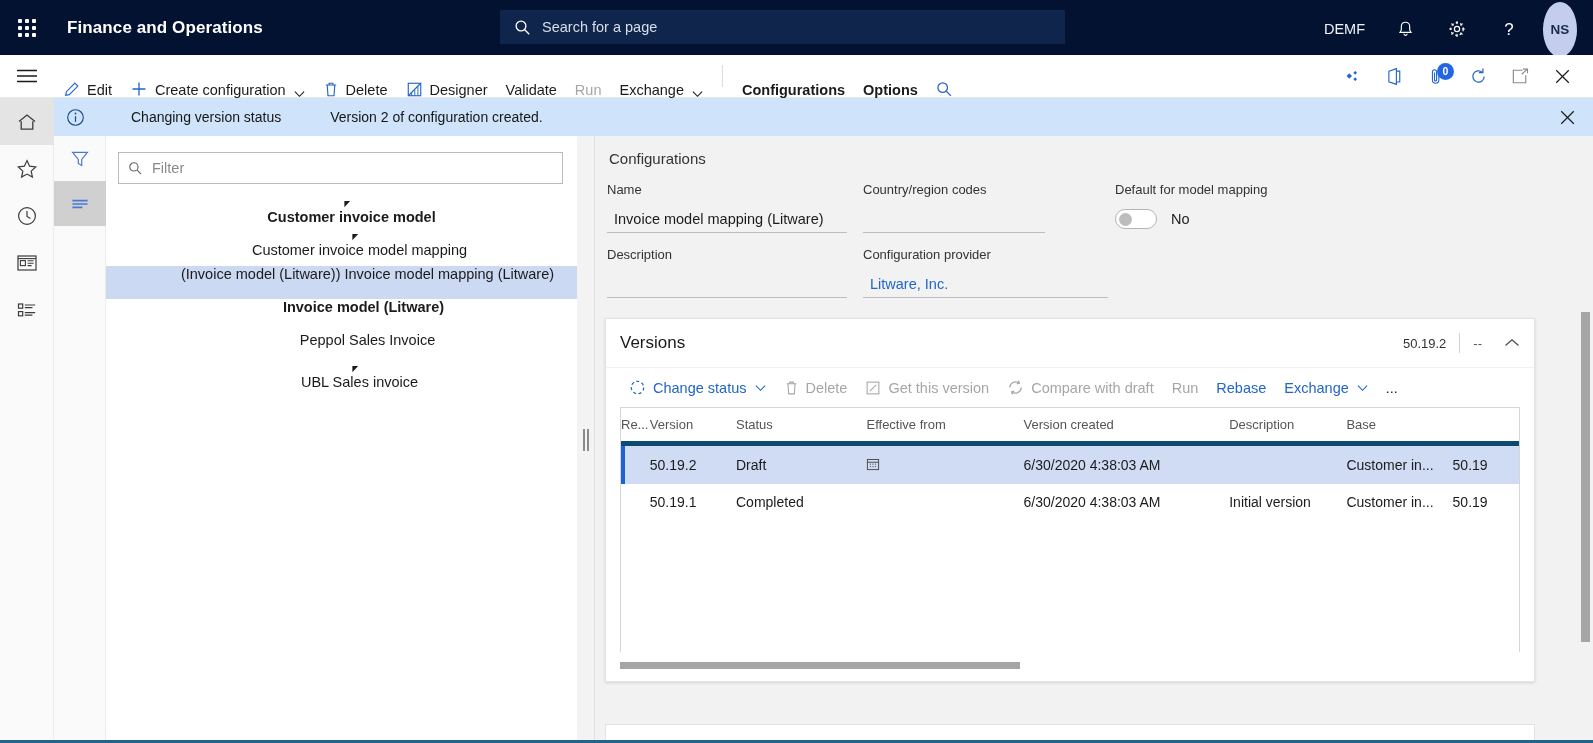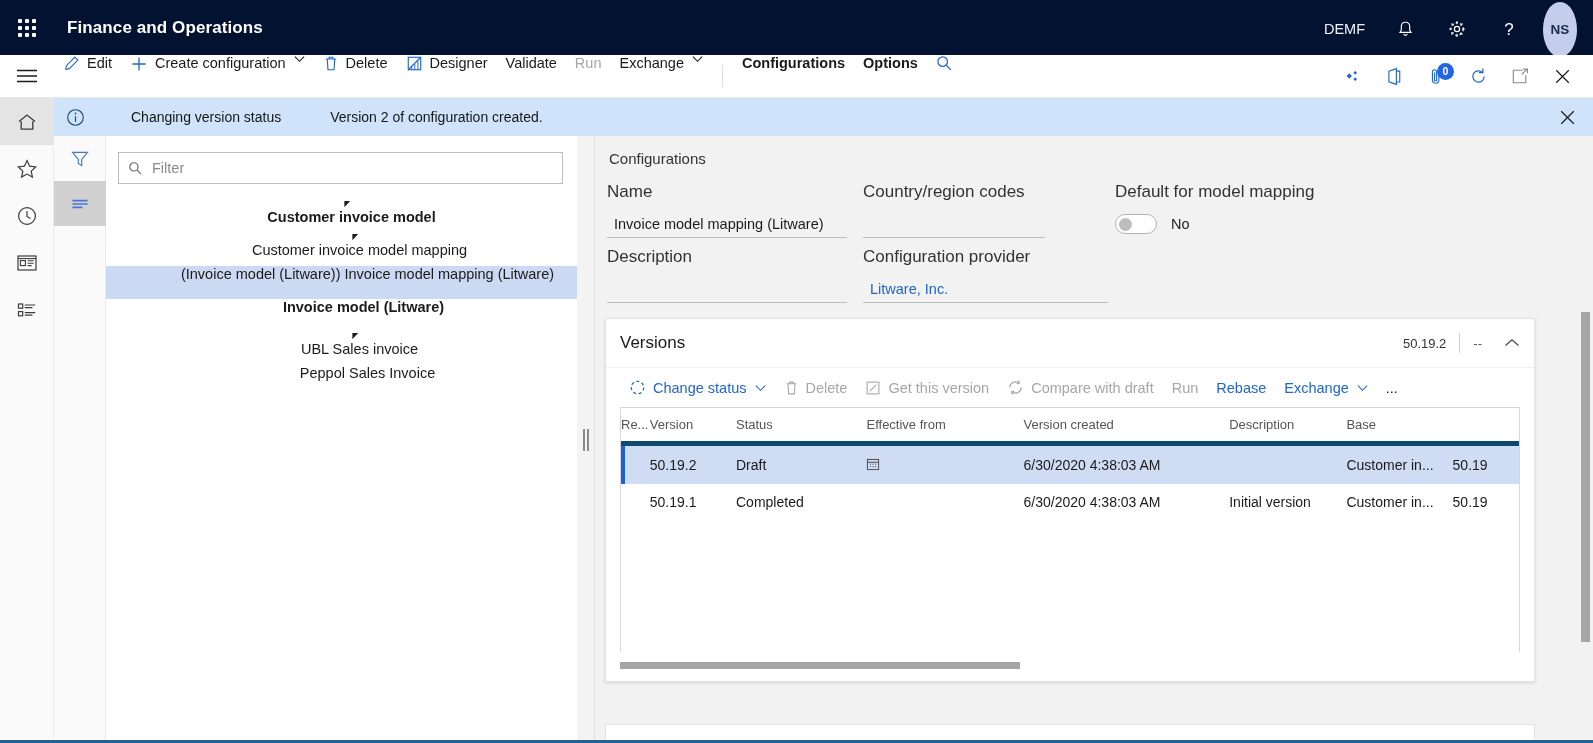--- a/index.html
+++ b/index.html
@@ -51,21 +51,21 @@
   .toolbar {
     position: absolute; top: 55px; left: 0; width: 1593px; height: 43px;
     background: #ffffff; border-bottom: 1px solid #e8e8e8;
     display: flex; align-items: center;
   }
   .hamburger {
     width: 54px; height: 43px; display: flex; align-items: center; justify-content: center; cursor: pointer;
   }
   .tb-sep { width: 1px; height: 22px; background: #dcdcdc; margin: 0 10px; }
   .tbitem {
-    display: flex; align-items: flex-start; height: 43px; padding: 0 9px;
+    display: flex; align-items: flex-end; height: 43px; padding: 0 9px;
     font-size: 14.5px; color: #1b1b1b; cursor: pointer; white-space: nowrap;
   }
   .tbitem.bold { font-weight: bold; }
   .tbitem.disabled { color: #a6a6a6; cursor: default; }
   .tbitem .lbl { margin-left: 7px; }
   .tbitem .caret { margin-left: 8px; }
   .tbright { margin-left: auto; display: flex; align-items: center; padding-right: 10px; }
   .tbright > div { width: 42px; height: 43px; display: flex; align-items: center; justify-content: center; cursor: pointer; position: relative; }
   .badge {
     position: absolute; top: 8px; left: 22px; min-width: 17px; height: 17px;
@@ -129,21 +129,21 @@
 
   
   .content {
     position: absolute; left: 595px; top: 136px; width: 998px; height: 607px;
     background: #f2f2f2; overflow: hidden;
   }
   .sectitle { font-size: 15px; color: #333; padding: 14px 0 0 14px; }
 
   .formgrid { position: absolute; left: 0; top: 38px; width: 960px; }
   .fld { position: absolute; }
-  .fld .lb { font-size: 17px; color: #333; }
+  .fld .lb { font-size: 13px; color: #333; }
   .fld .vl {
     font-size: 14.5px; color: #1b1b1b; border-bottom: 1px solid #bdbdbd;
     padding: 4px 0 5px 7px; margin-top: 10px; background: transparent; cursor: text;
   }
   .fld .vl.link { color: #2266c8; }
   .fld .vl.empty { color: transparent; }
 
   .toggle-row { display: flex; align-items: center; margin-top: 12px; }
   .toggle {
     width: 42px; height: 20px; border-radius: 10px; border: 1px solid #b5b5b5;
@@ -210,20 +210,27 @@
           <i></i>
           <i></i>
           <i></i>
           <i></i>
           <i></i>
           <i></i>
         </div>
     </div>
     <div class="app-title">Finance and Operations</div>
 
+    <div class="searchbox">
+      <svg width="17" height="17" viewBox="0 0 16 16">
+        <circle cx="6.6" cy="6.6" r="4.6" fill="none" stroke="#ffffff" stroke-width="1.25"></circle>
+        <line x1="10.1" y1="10.1" x2="14.3" y2="14.3" stroke="#ffffff" stroke-width="1.25"></line>
+      </svg>
+      <span class="ph">Search for a page</span>
+    </div>
 
     <div class="topright">
       <div class="company">DEMF</div>
       <div class="ticon">
         <svg width="19" height="19" viewBox="0 0 20 20">
           <path d="M10 2.4c-2.6 0-4.4 1.9-4.4 4.5v3.6L4.2 13h11.6l-1.4-2.5V6.9c0-2.6-1.8-4.5-4.4-4.5z" fill="none" stroke="#fff" stroke-width="1.2"></path>
           <path d="M8.3 14.6c0 .9.8 1.6 1.7 1.6s1.7-.7 1.7-1.6" fill="none" stroke="#fff" stroke-width="1.2"></path>
         </svg>
       </div>
       <div class="ticon">
@@ -448,32 +455,32 @@
 
         <div class="tnode sel" style="padding-left:44px">
           <span class="tw"></span>
           <span style="margin-left:8px">(Invoice model (Litware)) Invoice model mapping (Litware)</span>
         </div>
 
         <div class="tnode bold" style="padding-left:44px">
           <span>Invoice model (Litware)</span>
         </div>
 
+        <div class="tnode" style="padding-left:44px">
+          <span class="tw"></span>
+          <span style="margin-left:8px">Peppol Sales Invoice</span>
+        </div>
+
         <div class="tnode" style="padding-left:28px">
           <span class="tw">
             <svg width="9" height="9" viewBox="0 0 10 10">
                 <path d="M1.5 1.2L8 1.2L1.5 8z" fill="#1b1b1b"></path>
               </svg>
           </span>
           <span style="margin-left:8px">UBL Sales invoice</span>
-        </div>
-
-        <div class="tnode" style="padding-left:44px">
-          <span class="tw"></span>
-          <span style="margin-left:8px">Peppol Sales Invoice</span>
         </div>
 
       </div>
 
       <div class="hscroll-left"></div>
     </div>
   </div>
 
   <div class="splitter">
     <span class="grip">

